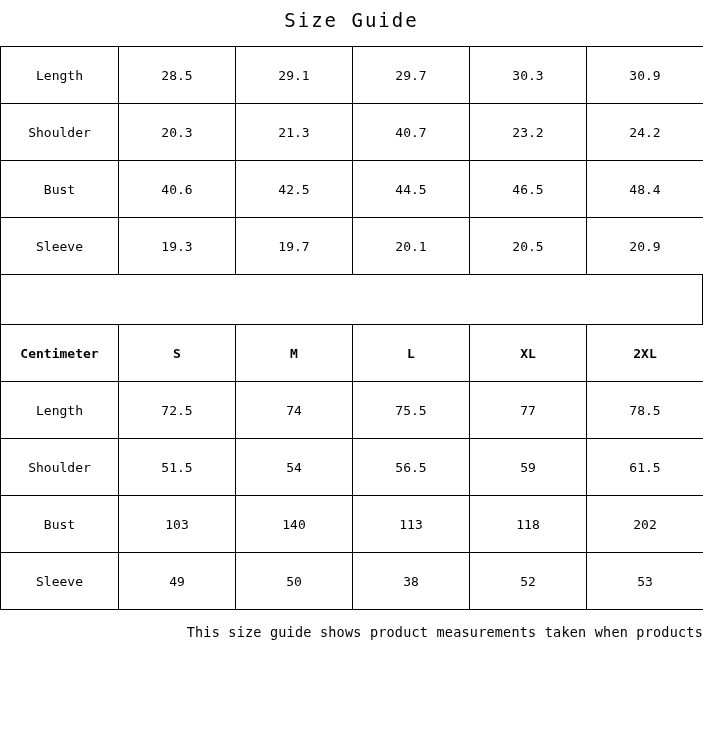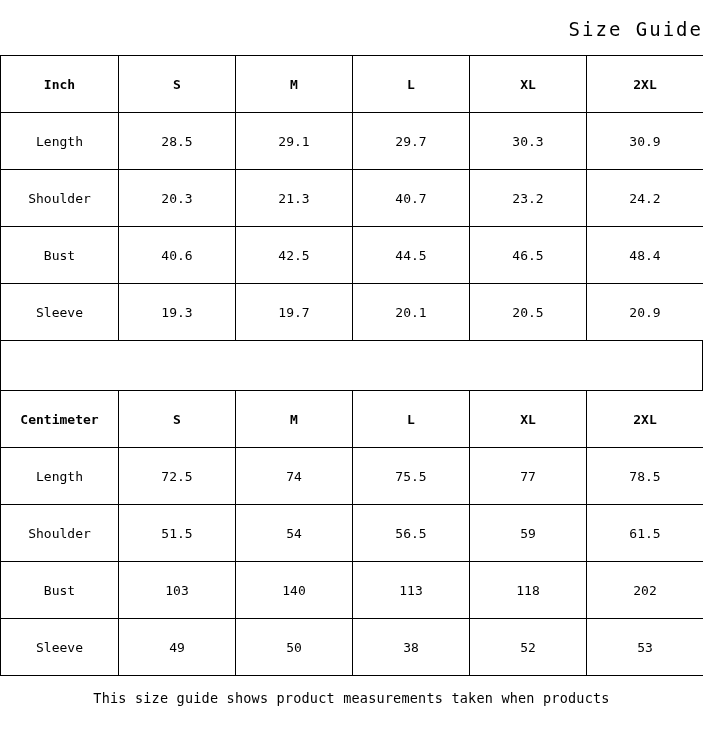--- a/index.html
+++ b/index.html
@@ -16,24 +16,24 @@
   }
   .page {
     position: relative;
     width: 703px;
     height: 730px;
     box-sizing: border-box;
     display: flex;
     flex-direction: column;
   }
   .title {
-    text-align: right;
+    text-align: center;
     font-size: 19px;
     letter-spacing: 2px;
-    padding-top: 18px;
+    padding-top: 9px;
     padding-bottom: 15px;
     font-weight: normal;
     color: #000;
   }
   table.size-table {
     width: 703px;
     border-collapse: collapse;
     table-layout: fixed;
   }
   table.size-table td {
@@ -52,21 +52,21 @@
   }
   .gap {
     width: 703px;
     height: 49px;
     border-left: 1px solid #000;
     border-right: 1px solid #000;
     box-sizing: border-box;
     background: #fff;
   }
   .note {
-    text-align: center;
+    text-align: right;
     font-size: 13.5px;
     line-height: 20px;
     padding-top: 12px;
     letter-spacing: 0.2px;
   }
   .note div {
     white-space: nowrap;
   }
   col.c0 { width: 118px; }
   col.cN { width: 117px; }
@@ -81,28 +81,20 @@
   <table class="size-table">
     <colgroup>
       <col class="c0">
         <col class="cN">
         <col class="cN">
         <col class="cN">
         <col class="cN">
         <col class="cN">
     </colgroup>
     <tbody>
-      <tr>
-        <td class="hdr">Inch</td>
-        <td class="hdr">S</td>
-        <td class="hdr">M</td>
-        <td class="hdr">L</td>
-        <td class="hdr">XL</td>
-        <td class="hdr">2XL</td>
-      </tr>
       <tr>
         <td class="rowlabel">Length</td>
         <td>28.5</td>
         <td>29.1</td>
         <td>29.7</td>
         <td>30.3</td>
         <td>30.9</td>
       </tr>
       <tr>
         <td class="rowlabel">Shoulder</td>

